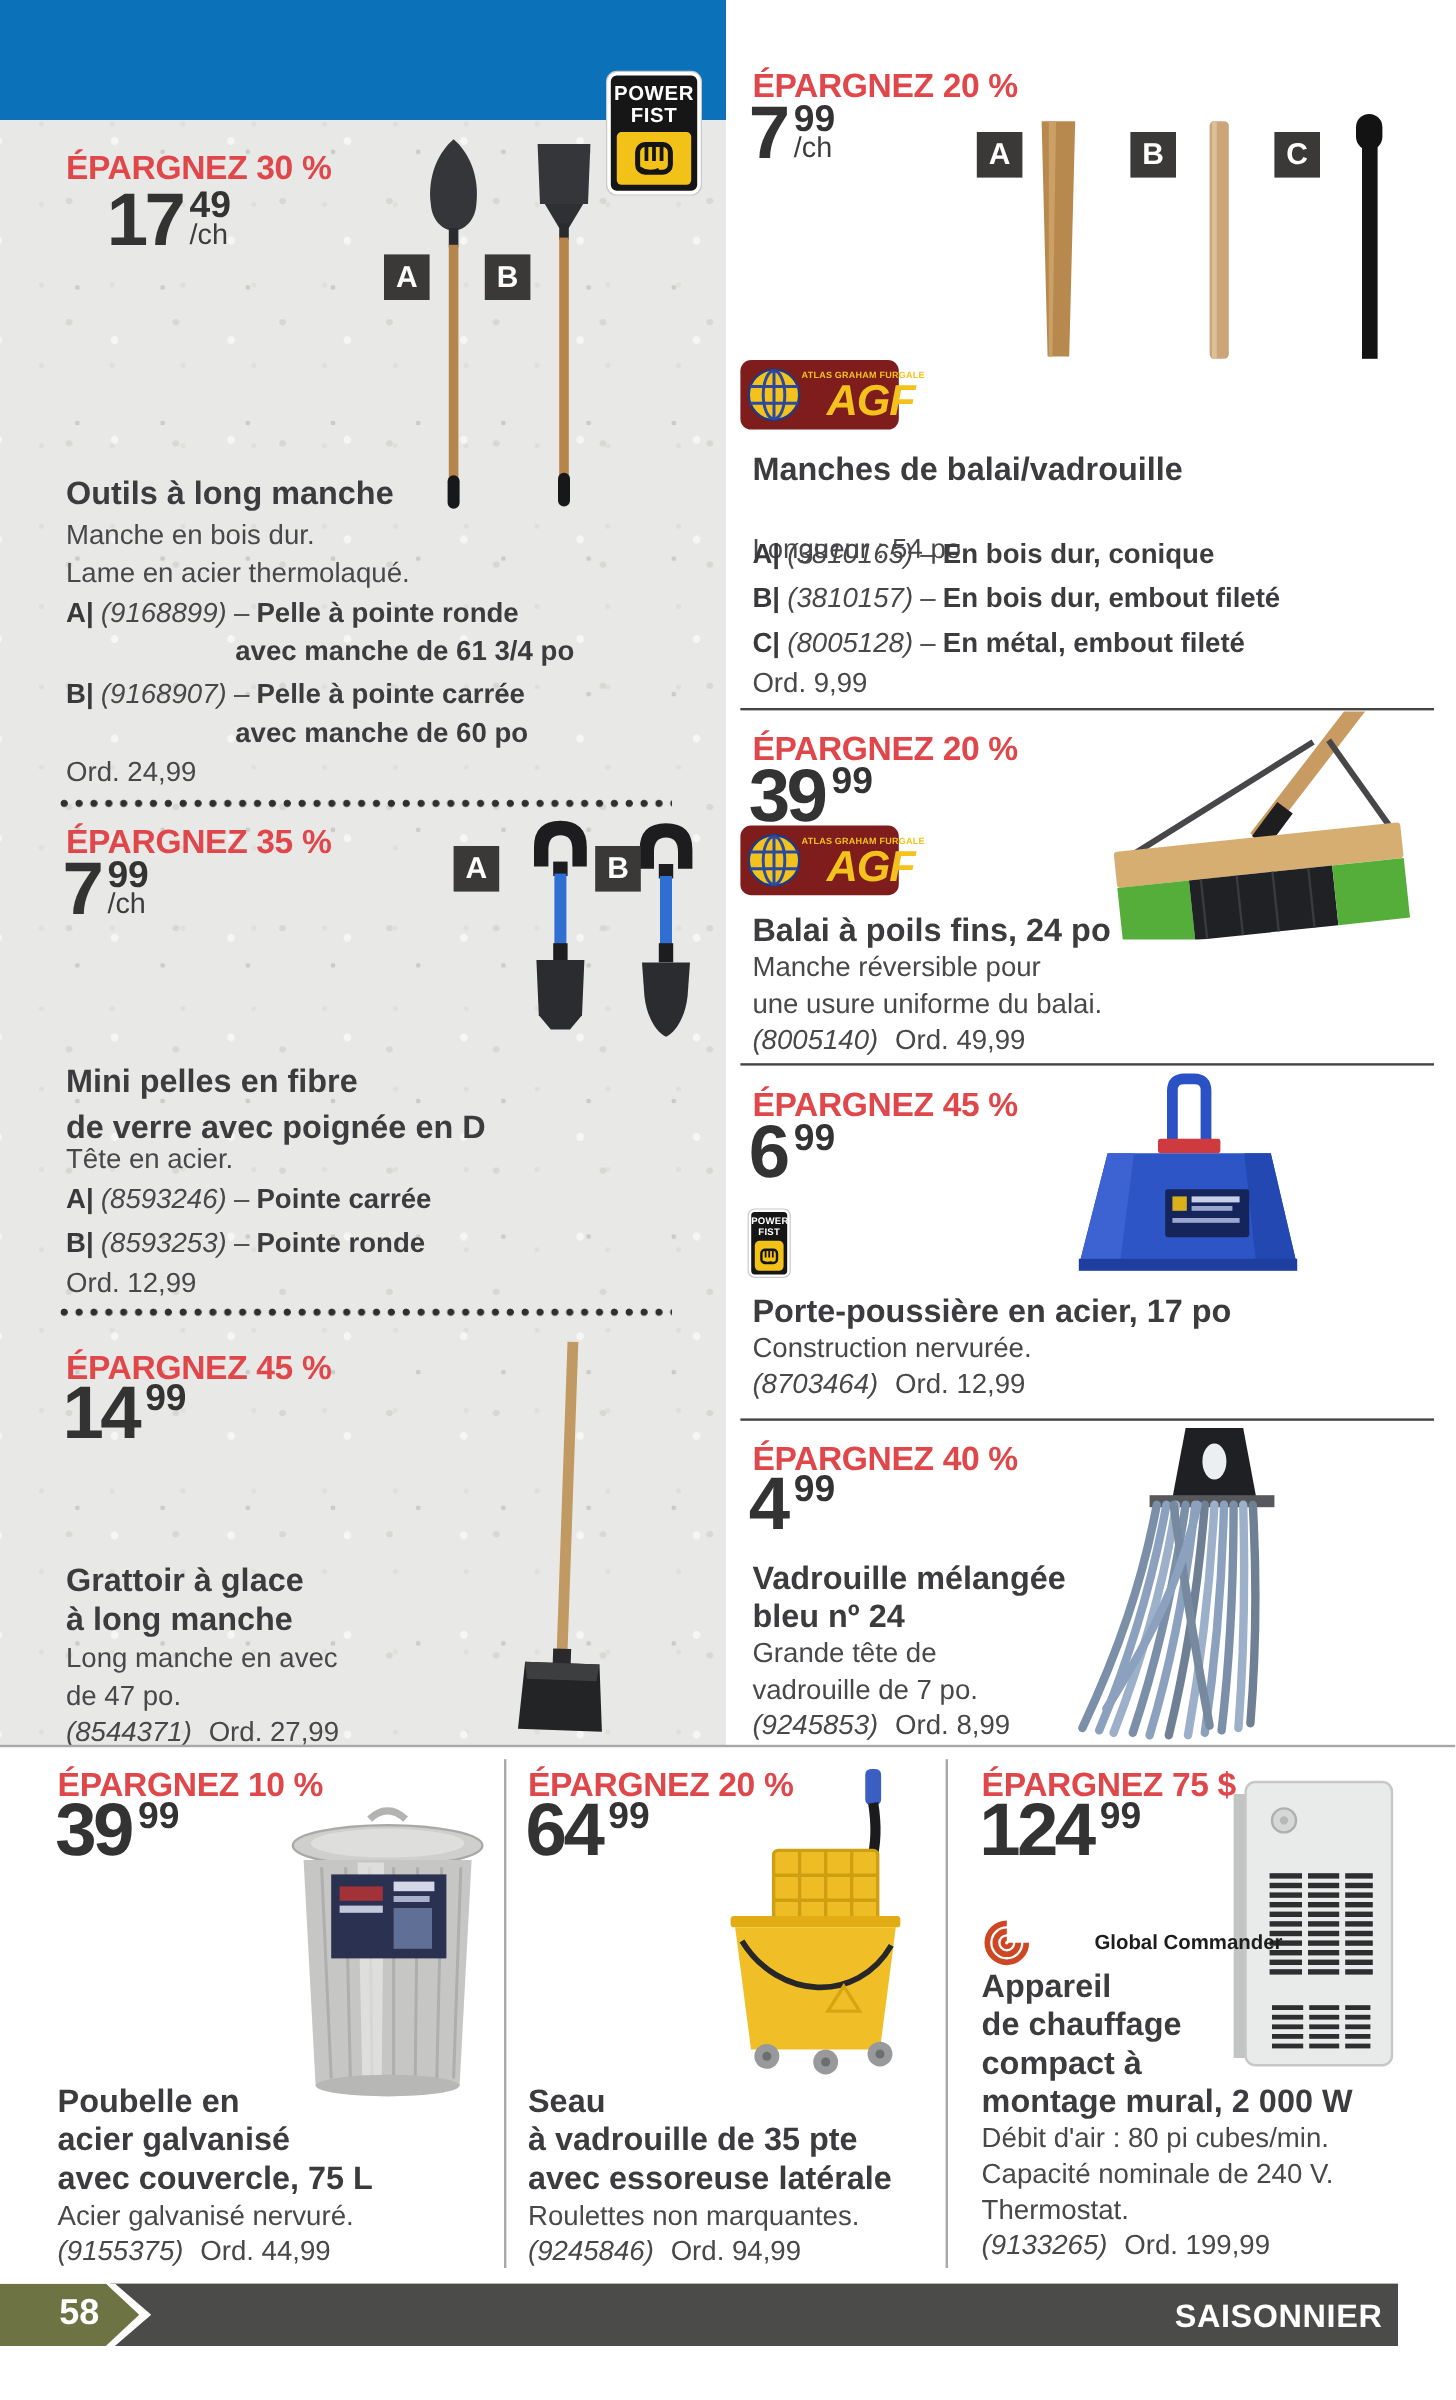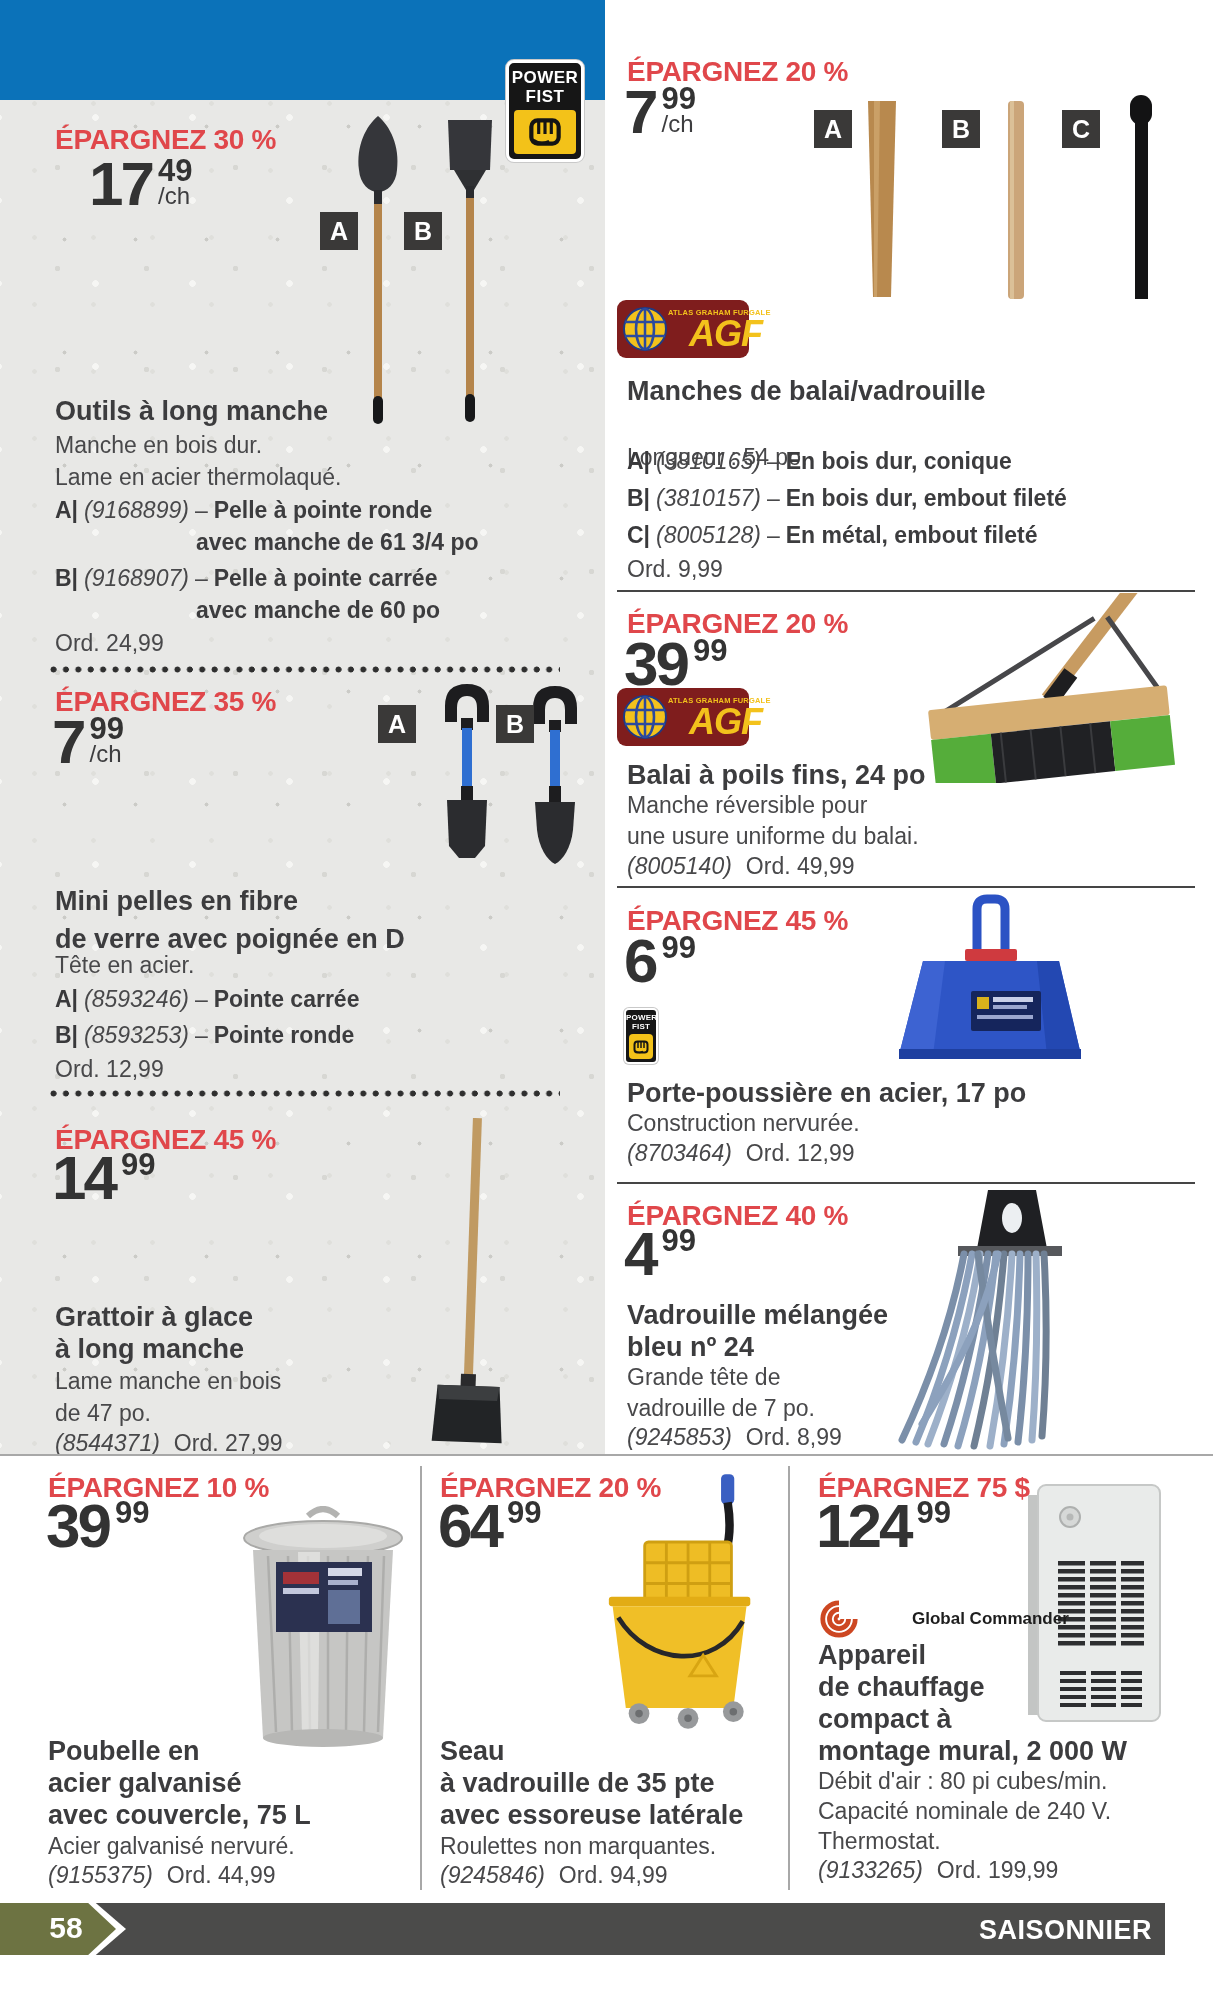--- a/index.html
+++ b/index.html
@@ -165,21 +165,21 @@
   <svg class="abs" style="left:425px;top:1118px;" width="95" height="332" viewBox="0 0 95 332">
     <g transform="rotate(2 47 170)">
       <rect x="42" y="0" width="9" height="260" fill="#c09a62"></rect>
       <rect x="39" y="256" width="15" height="14" fill="#2a2a2c"></rect>
       <polygon points="16,268 78,268 82,324 12,324" fill="#222426"></polygon>
       <polygon points="16,268 78,268 76,282 18,282" fill="#3c3e40"></polygon>
     </g>
   </svg>
   <div class="abs title" style="left:55px;top:1302px;">Grattoir à glace</div>
   <div class="abs title" style="left:55px;top:1334px;">à long manche</div>
-  <div class="abs body" style="left:55px;top:1368px;">Lame manche en bois</div>
+  <div class="abs body" style="left:55px;top:1368px;">Long manche en avec</div>
   <div class="abs body" style="left:55px;top:1400px;">de 47 po.</div>
   <div class="abs body skuline" style="left:55px;top:1430px;">
     <span class="sku">(8544371)</span><span class="ord">Ord. 27,99</span>
   </div>
 
   <div class="abs save" style="left:627px;top:56px;">ÉPARGNEZ 20 %</div>
   <div class="abs price" style="left:624px;top:84px;">
     <span class="int">7</span><span class="fr">
       <span class="cents">99</span>
       <span class="unit">/ch</span></span>

